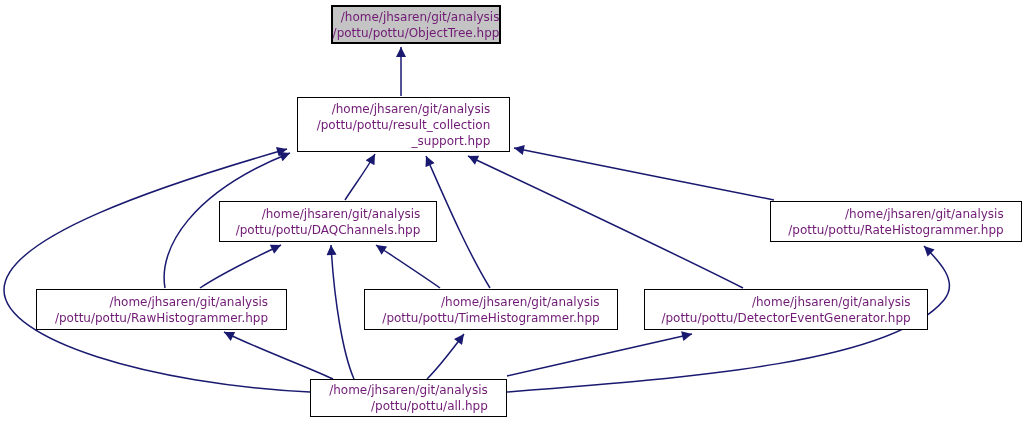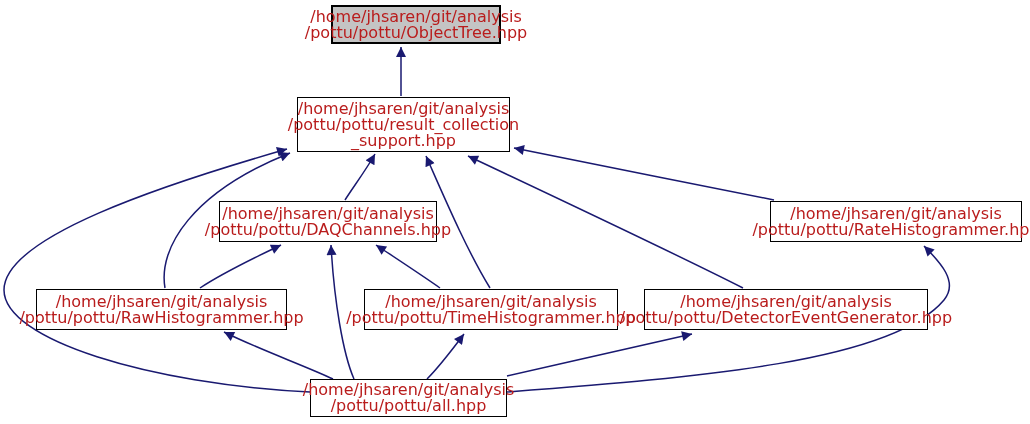--- a/index.html
+++ b/index.html
@@ -4,23 +4,23 @@
 <style>
   html,body { margin:0; padding:0; background:#ffffff; }
   .canvas {
     position:relative; width:1030px; height:424px; background:#ffffff;
     font-family:"DejaVu Sans","Liberation Sans",sans-serif; overflow:hidden;
   }
   .edges { position:absolute; left:0; top:0; width:1030px; height:424px; }
   .edges path { fill:none; stroke:#191970; stroke-width:1.5; }
   .node {
     position:absolute; box-sizing:border-box;
-    background:#ffffff; border:1px solid #000000; color:#b91c1c;
+    background:#ffffff; border:1px solid #000000; color:#701a75;
     display:flex; align-items:center; justify-content:center;
-    text-align:center; font-size:16px; line-height:16px;
+    text-align:right; font-size:12px; line-height:16px;
     white-space:pre-line; cursor:pointer;
   }
   .node.hl { background:#c4c4c4; border-width:2px; }
 </style>
 </head>
 <body>
 
 <div class="canvas">
 
   <svg class="edges" viewBox="0 0 1030 424" xmlns="http://www.w3.org/2000/svg">

